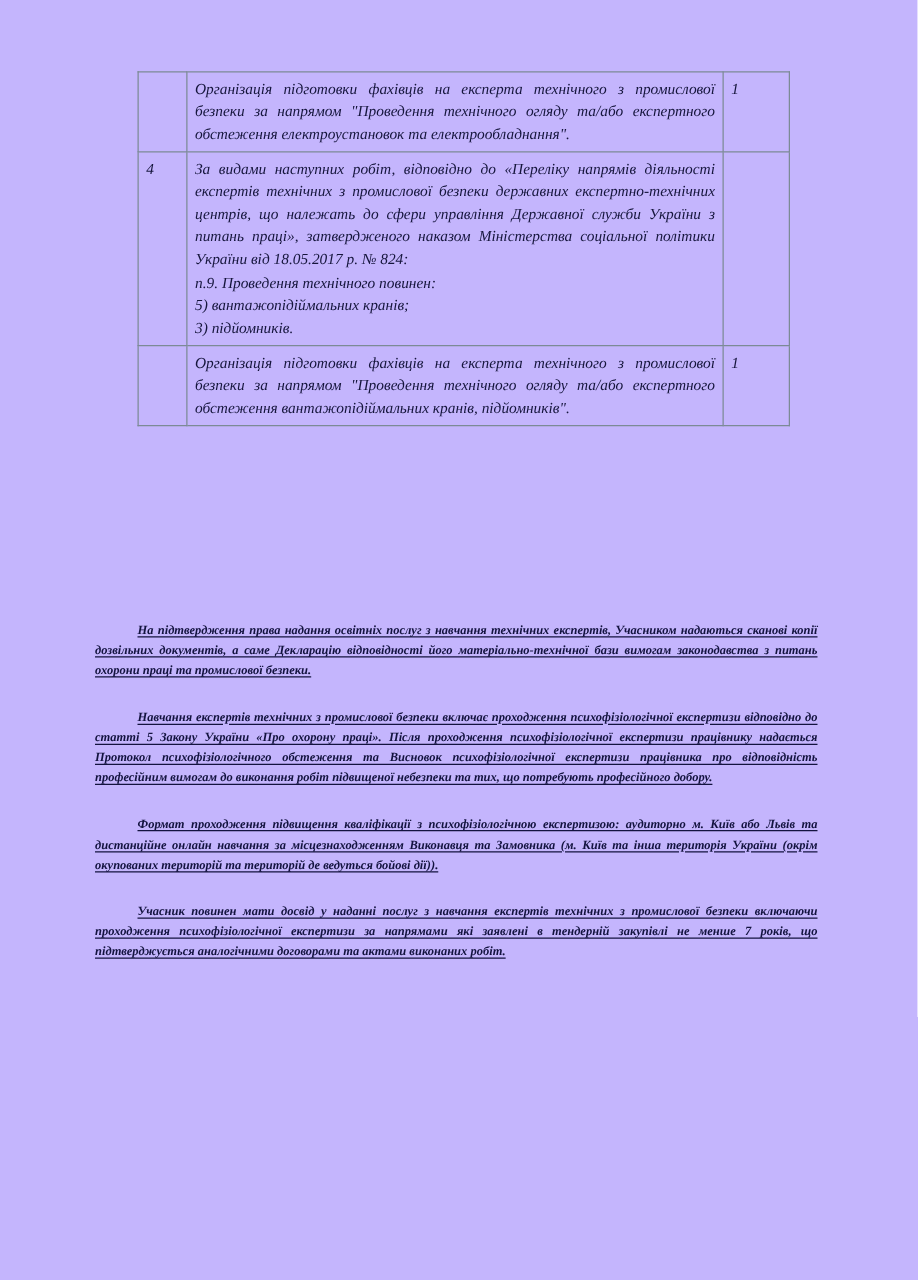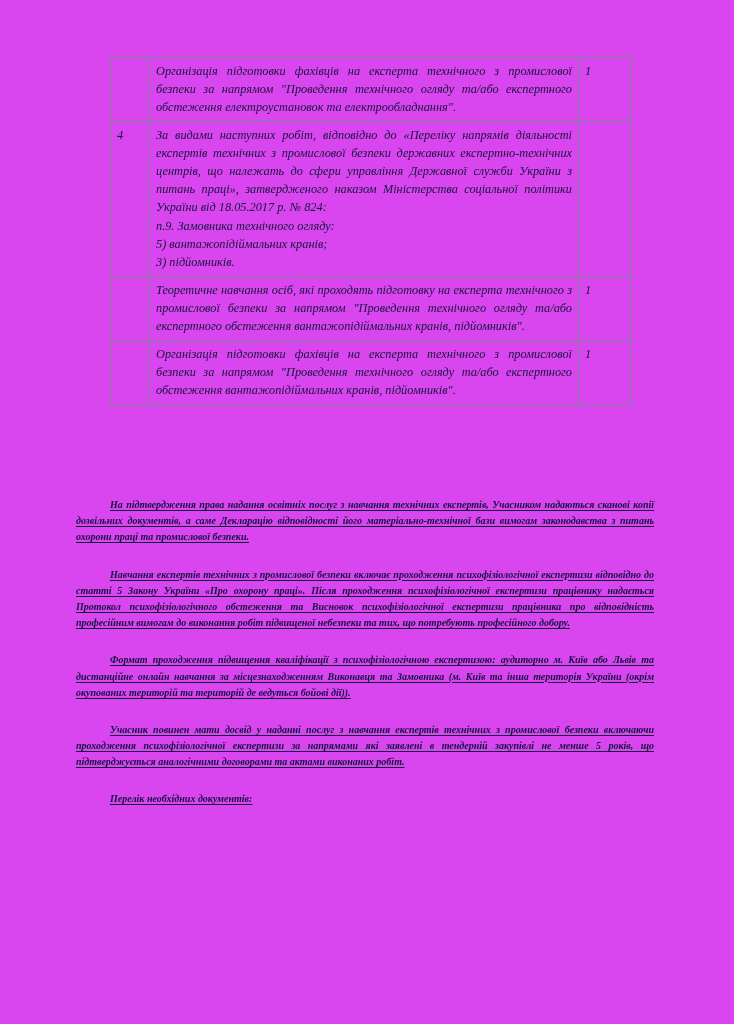--- a/index.html
+++ b/index.html
@@ -4,21 +4,21 @@
 <style>
   html, body {
     margin: 0;
     padding: 0;
     background: #ffffff;
   }
   .page {
     position: relative;
     width: 734px;
     height: 1024px;
-    background: #d946ef;
+    background: #c4b5fd;
     font-family: "Liberation Serif", serif;
     color: #1a1a3a;
     overflow: hidden;
   }
   .doc-table {
     position: absolute;
     left: 110px;
     top: 57px;
     width: 522px;
     border-collapse: collapse;
@@ -94,44 +94,36 @@
         <td class="col-num"></td>
         <td class="cell-text">
           <p>Організація підготовки фахівців на експерта технічного з промислової безпеки за напрямом "Проведення технічного огляду та/або експертного обстеження електроустановок та електрообладнання".</p>
         </td>
         <td class="col-qty">1</td>
       </tr>
       <tr>
         <td class="col-num">4</td>
         <td class="cell-text">
           <p>За видами наступних робіт, відповідно до «Переліку напрямів діяльності експертів технічних з промислової безпеки державних експертно-технічних центрів, що належать до сфери управління Державної служби України з питань праці», затвердженого наказом Міністерства соціальної політики України від 18.05.2017 р. № 824:</p>
-          <p class="sub">п.9. Замовника технічного огляду:</p>
+          <p class="sub">п.9. Проведення технічного повинен:</p>
           <p class="sub">5) вантажопідіймальних кранів;</p>
           <p class="sub">3) підйомників.</p>
         </td>
         <td class="col-qty"></td>
-      </tr>
-      <tr>
-        <td class="col-num"></td>
-        <td class="cell-text">
-          <p>Теоретичне навчання осіб, які проходять підготовку на експерта технічного з промислової безпеки за напрямом "Проведення технічного огляду та/або експертного обстеження вантажопідіймальних кранів, підйомників".</p>
-        </td>
-        <td class="col-qty">1</td>
       </tr>
       <tr>
         <td class="col-num"></td>
         <td class="cell-text">
           <p>Організація підготовки фахівців на експерта технічного з промислової безпеки за напрямом "Проведення технічного огляду та/або експертного обстеження вантажопідіймальних кранів, підйомників".</p>
         </td>
         <td class="col-qty">1</td>
       </tr>
     </tbody>
   </table>
 
   <div class="body-text">
     <p>На підтвердження права надання освітніх послуг з навчання технічних експертів, Учасником надаються сканові копії дозвільних документів, а саме Декларацію відповідності його матеріально-технічної бази вимогам законодавства з питань охорони праці та промислової безпеки.</p>
     <p class="gap">Навчання експертів технічних з промислової безпеки включає проходження психофізіологічної експертизи відповідно до статті 5 Закону України «Про охорону праці». Після проходження психофізіологічної експертизи працівнику надається Протокол психофізіологічного обстеження та Висновок психофізіологічної експертизи працівника про відповідність професійним вимогам до виконання робіт підвищеної небезпеки та тих, що потребують професійного добору.</p>
     <p class="gap">Формат проходження підвищення кваліфікації з психофізіологічною експертизою: аудиторно м. Київ або Львів та дистанційне онлайн навчання за місцезнаходженням Виконавця та Замовника (м. Київ та інша територія України (окрім окупованих територій та територій де ведуться бойові дії)).</p>
-    <p class="gap">Учасник повинен мати досвід у наданні послуг з навчання експертів технічних з промислової безпеки включаючи проходження психофізіологічної експертизи за напрямами які заявлені в тендерній закупівлі не менше 5 років, що підтверджується аналогічними договорами та актами виконаних робіт.</p>
-    <p class="short gap">Перелік необхідних документів:</p>
+    <p class="gap">Учасник повинен мати досвід у наданні послуг з навчання експертів технічних з промислової безпеки включаючи проходження психофізіологічної експертизи за напрямами які заявлені в тендерній закупівлі не менше 7 років, що підтверджується аналогічними договорами та актами виконаних робіт.</p>
   </div>
 
 </div>
 
 </body></html>

